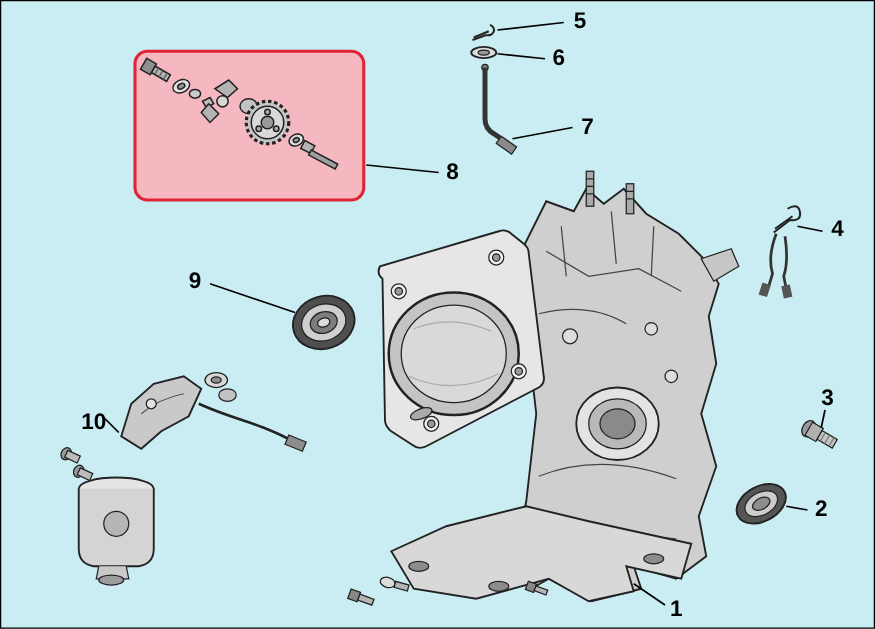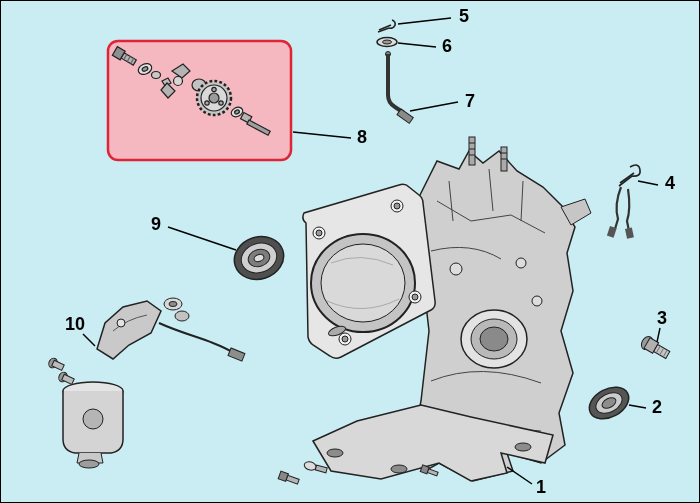--- a/index.html
+++ b/index.html
@@ -200,15 +200,15 @@
 
   <div class="callout" style="left:540px;top:486px">1</div>
   <div class="callout" style="left:656px;top:406px">2</div>
   <div class="callout" style="left:661px;top:317px">3</div>
   <div class="callout" style="left:669px;top:182px">4</div>
   <div class="callout" style="left:463px;top:15px">5</div>
   <div class="callout" style="left:446px;top:45px">6</div>
   <div class="callout" style="left:469px;top:100px">7</div>
   <div class="callout" style="left:361px;top:136px">8</div>
   <div class="callout" style="left:155px;top:223px">9</div>
-  <div class="callout" style="left:74px;top:323px">10</div>
+  <div class="callout" style="left:74px;top:336px">10</div>
 
 </div>
 
 </body></html>

